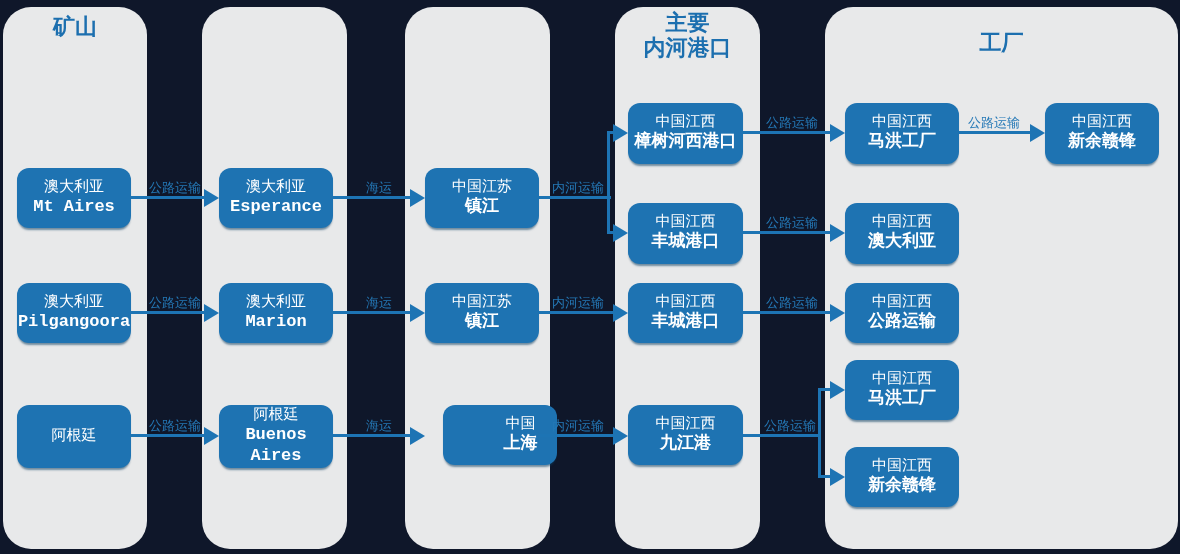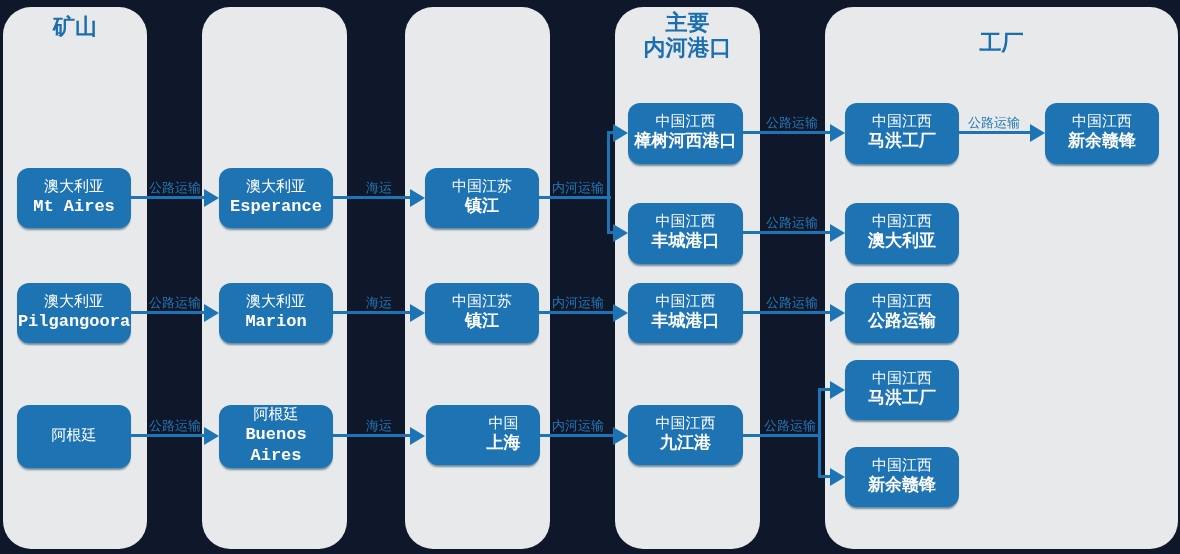--- a/index.html
+++ b/index.html
@@ -62,21 +62,21 @@
 Aires</span>
   </div>
   <div class="node" style="left:425px;top:168px;width:114px;height:60px;">
     <span class="l1">中国江苏</span>
     <span class="l2">镇江</span>
   </div>
   <div class="node" style="left:425px;top:283px;width:114px;height:60px;">
     <span class="l1">中国江苏</span>
     <span class="l2">镇江</span>
   </div>
-  <div class="node" style="left:426px;top:405px;width:114px;height:60px;padding-left:44px;">
+  <div class="node" style="left:443px;top:405px;width:114px;height:60px;padding-left:44px;">
     <span class="l1">中国</span>
     <span class="l2">上海</span>
   </div>
   <div class="node" style="left:628px;top:103px;width:115px;height:61px;">
     <span class="l1">中国江西</span>
     <span class="l2">樟树河西港口</span>
   </div>
   <div class="node" style="left:628px;top:203px;width:115px;height:61px;">
     <span class="l1">中国江西</span>
     <span class="l2">丰城港口</span>

